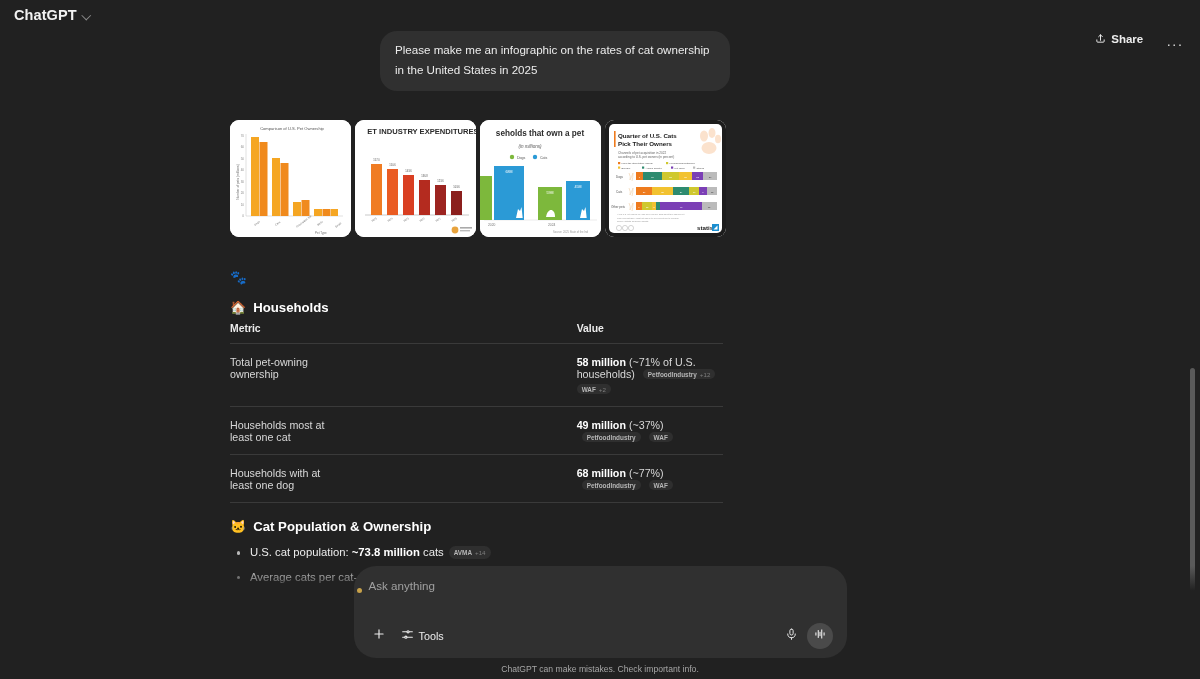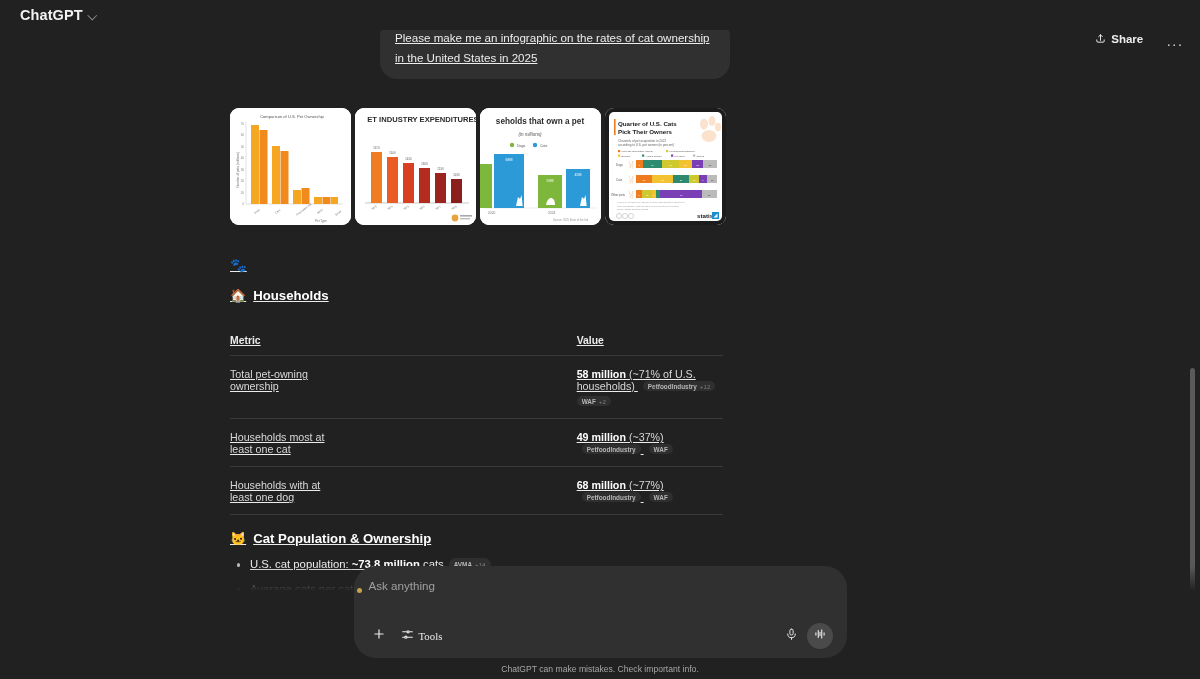--- a/index.html
+++ b/index.html
@@ -9,41 +9,41 @@
     font-family: "Liberation Sans", sans-serif;
     color: #ececec;
     overflow: hidden;
   }
   body { position: relative; }
 
   
   .topbar {
     position: absolute; top: 0; left: 0; width: 1200px; height: 30px;
     display: flex; align-items: center; justify-content: space-between;
-    padding: 0 12px 0 14px;
+    padding: 0 12px 0 8px;
     background: #212121;
     z-index: 40;
   }
   .brand { display: flex; align-items: center; gap: 5px; padding: 3px 6px; border-radius: 7px; }
   .brand-name { font-size: 14.5px; font-weight: 700; color: #f2f2f2; letter-spacing: .1px; }
   .chev { width: 9px; height: 9px; position: relative; opacity: .62; }
   .chev::before {
     content: ""; position: absolute; left: 1px; top: 1px;
     width: 5.5px; height: 5.5px;
     border-right: 1.3px solid #c9c9c9; border-bottom: 1.3px solid #c9c9c9;
     transform: rotate(45deg);
   }
   .topright { display: flex; align-items: flex-end; gap: 10px; margin-top: 48px; }
   .share-btn { display: flex; align-items: center; gap: 5px; padding: 4px 8px; border-radius: 14px; }
   .share-label { font-size: 11.5px; font-weight: 600; color: #ededed; }
   .dots { font-size: 15px; color: #d4d4d4; letter-spacing: .6px; line-height: 10px; padding: 3px 5px; }
 
   
   .convo {
-    position: absolute; top: 19px; left: 0; width: 960px; height: 649px; text-decoration: underline;
+    position: absolute; top: 31px; left: 0; width: 960px; height: 649px;
   }
   .thread { position: relative; width: 500px; margin: 0 auto; padding-top: 0px; }
 
   
   .user-row { display: flex; justify-content: flex-end; padding-top: 0px; }
   .user-bubble {
     max-width: 350px;
     background: #303030;
     border-radius: 17px;
     padding: 9px 15px 11px 15px;
@@ -76,21 +76,21 @@
   }
   .h-sub {
     display: flex; align-items: center; gap: 7px;
     margin-top: 16px;
     font-size: 13.2px; font-weight: 700; color: #fff;
   }
   .emo { font-size: 13px; line-height: 1; }
   .emo.big { font-size: 13.5px; }
 
   
-  table.tbl { width: 493px; border-collapse: collapse; margin-top: 32px; }
+  table.tbl { width: 493px; border-collapse: collapse; margin-top: 8px; }
   table.tbl th {
     text-align: left; font-size: 10.4px; font-weight: 700; color: #ececec;
     padding: 0 0 9px 0; border-bottom: 1px solid #3a3a3a;
   }
   table.tbl th.c2, table.tbl td.c2 { padding-left: 252px; }
   table.tbl td {
     font-size: 10.7px; color: #d8d8d8; vertical-align: top;
     padding: 12px 0 11px 0; border-bottom: 1px solid #3a3a3a;
   }
   table.tbl tr:last-child td { border-bottom: 1px solid #3a3a3a; }
@@ -139,21 +139,21 @@
     width: 493px; min-height: 68px;
     background: #303030; border-radius: 22px;
     padding: 13px 14px 9px 14px;
     display: flex; flex-direction: column; justify-content: space-between;
     position: relative;
   }
   .ask {
     font-size: 11.6px; color: #a0a0a0; padding-left: 1px; margin-bottom: 31px;
   }
   .comp-row { display: flex; align-items: center; justify-content: space-between; }
-  .comp-left { display: flex; align-items: center; gap: 7px; font-family: Liberation Serif, serif; }
+  .comp-left { display: flex; align-items: center; gap: 7px; }
   .cbtn {
     width: 22px; height: 22px; border-radius: 50%;
     display: flex; align-items: center; justify-content: center;
   }
   .tools-btn {
     display: flex; align-items: center; gap: 5px;
     padding: 3px 7px 3px 4px; border-radius: 13px;
   }
   .tools-label { font-size: 10.8px; color: #ececec; }
   .comp-right { display: flex; align-items: center; gap: 4px; }

